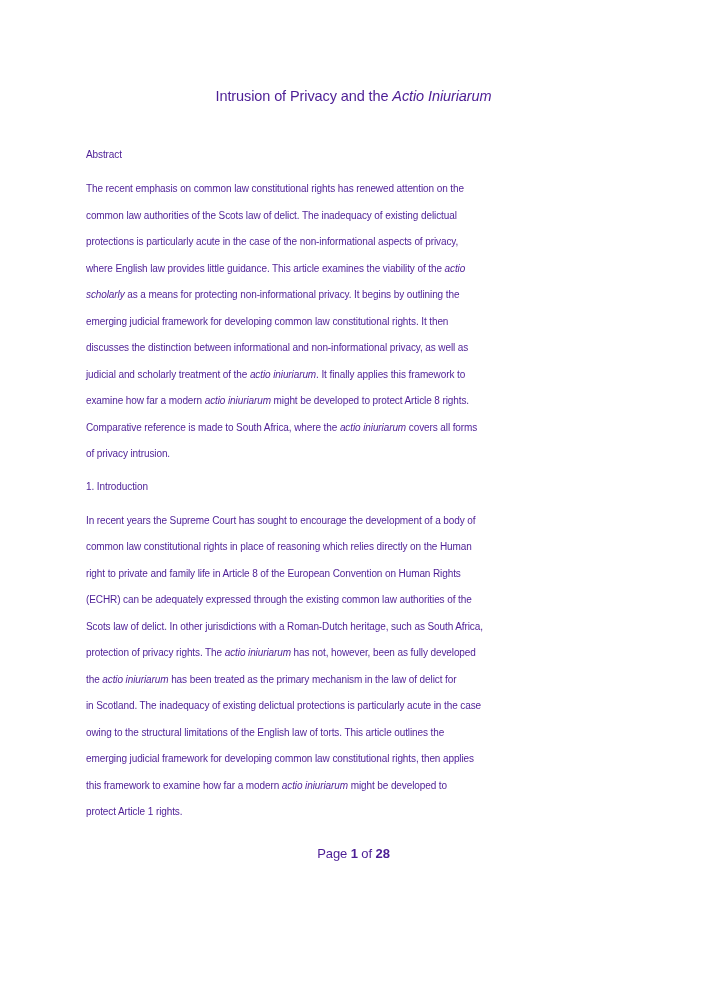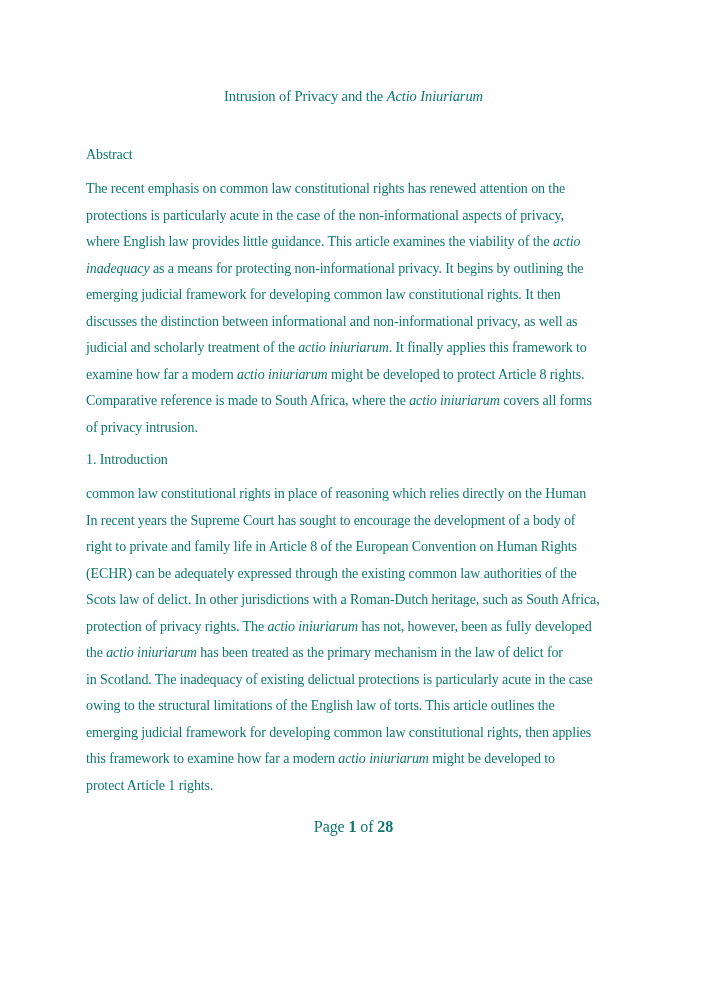--- a/index.html
+++ b/index.html
@@ -5,94 +5,95 @@
   html, body {
     margin: 0;
     padding: 0;
     background: #ffffff;
   }
   .page {
     position: relative;
     width: 707px;
     height: 1000px;
     background: #ffffff;
-    font-family: Liberation Serif, serif;
-    color: #0f766e;
+    font-family: Liberation Sans, sans-serif;
+    color: #4c1d95;
     overflow: hidden;
   }
   .content {
     padding: 0 86px;
   }
   .title {
     margin: 0;
     padding-top: 86px;
     font-size: 14.5px;
     font-weight: 400;
     line-height: 20px;
     text-align: center;
     letter-spacing: -0.1px;
   }
   .doc-body {
     margin-top: 39px;
   }
   .block-heading {
-    font-size: 14px;
+    font-size: 10px;
     line-height: 20px;
     margin: 0;
     letter-spacing: -0.1px;
   }
   .block-para {
     margin: 11px 0 9px 0;
-    font-size: 14px;
+    font-size: 10px;
     line-height: 26.5px;
     letter-spacing: -0.1px;
   }
   .line {
     white-space: nowrap;
   }
   .it {
     font-style: italic;
   }
   .footer {
     margin-top: 18px;
     text-align: center;
-    font-size: 16px;
+    font-size: 13px;
     line-height: 20px;
     letter-spacing: -0.1px;
   }
   .b {
     font-weight: 700;
   }
 </style>
 </head>
 <body>
 
 <div class="page">
   <div class="content">
 
     <h1 class="title"><span>Intrusion of Privacy and the </span><span class="it">Actio Iniuriarum</span></h1>
 
     <div class="doc-body" id="doc-body">
         <div class="block-heading">Abstract</div>
         <div class="block-para">
           <div class="line"><span>The recent emphasis on common law constitutional rights has renewed attention on the</span></div>
+          <div class="line"><span>common law authorities of the Scots law of delict. The inadequacy of existing delictual</span></div>
           <div class="line"><span>protections is particularly acute in the case of the non-informational aspects of privacy,</span></div>
           <div class="line"><span>where English law provides little guidance. This article examines the viability of the </span><span class="it">actio</span></div>
-          <div class="line"><span class="it">inadequacy</span><span> as a means for protecting non-informational privacy. It begins by outlining the</span></div>
+          <div class="line"><span class="it">scholarly</span><span> as a means for protecting non-informational privacy. It begins by outlining the</span></div>
           <div class="line"><span>emerging judicial framework for developing common law constitutional rights. It then</span></div>
           <div class="line"><span>discusses the distinction between informational and non-informational privacy, as well as</span></div>
           <div class="line"><span>judicial and scholarly treatment of the </span><span class="it">actio iniuriarum</span><span>. It finally applies this framework to</span></div>
           <div class="line"><span>examine how far a modern </span><span class="it">actio iniuriarum</span><span> might be developed to protect Article 8 rights.</span></div>
           <div class="line"><span>Comparative reference is made to South Africa, where the </span><span class="it">actio iniuriarum</span><span> covers all forms</span></div>
           <div class="line"><span>of privacy intrusion.</span></div>
         </div>
         <div class="block-heading">1. Introduction</div>
         <div class="block-para">
+          <div class="line"><span>In recent years the Supreme Court has sought to encourage the development of a body of</span></div>
           <div class="line"><span>common law constitutional rights in place of reasoning which relies directly on the Human</span></div>
-          <div class="line"><span>In recent years the Supreme Court has sought to encourage the development of a body of</span></div>
           <div class="line"><span>right to private and family life in Article 8 of the European Convention on Human Rights</span></div>
           <div class="line"><span>(ECHR) can be adequately expressed through the existing common law authorities of the</span></div>
           <div class="line"><span>Scots law of delict. In other jurisdictions with a Roman-Dutch heritage, such as South Africa,</span></div>
           <div class="line"><span>protection of privacy rights. The </span><span class="it">actio iniuriarum</span><span> has not, however, been as fully developed</span></div>
           <div class="line"><span>the </span><span class="it">actio iniuriarum</span><span> has been treated as the primary mechanism in the law of delict for</span></div>
           <div class="line"><span>in Scotland. The inadequacy of existing delictual protections is particularly acute in the case</span></div>
           <div class="line"><span>owing to the structural limitations of the English law of torts. This article outlines the</span></div>
           <div class="line"><span>emerging judicial framework for developing common law constitutional rights, then applies</span></div>
           <div class="line"><span>this framework to examine how far a modern </span><span class="it">actio iniuriarum</span><span> might be developed to</span></div>
           <div class="line"><span>protect Article 1 rights.</span></div>

